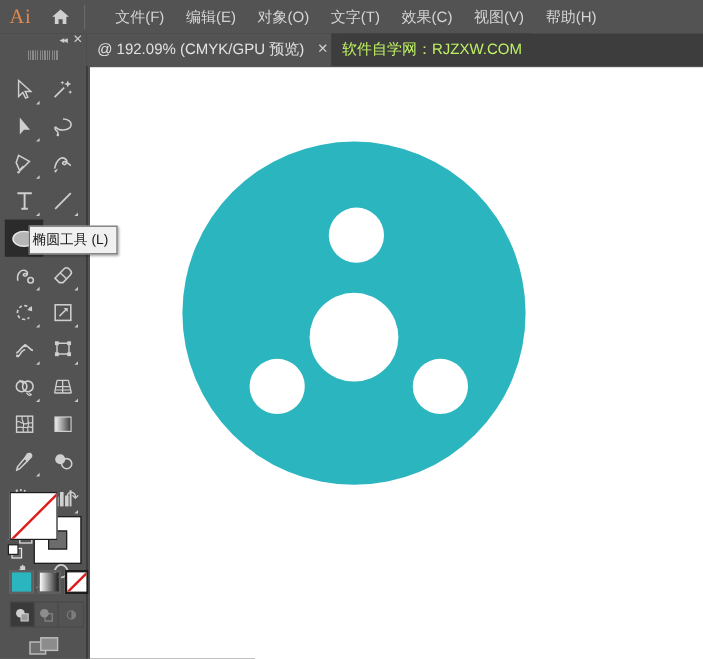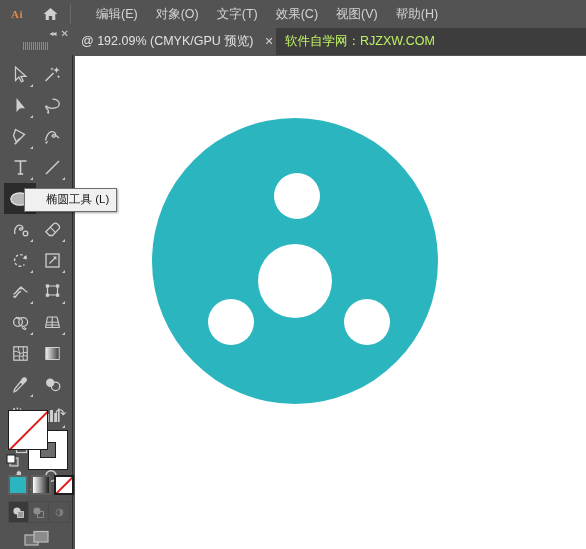--- a/index.html
+++ b/index.html
@@ -12,21 +12,21 @@
   }
   .app{position:relative;width:586px;height:549px;background:#535353;}
 
   
   .menubar{
     position:absolute;left:0;top:0;width:586px;height:28px;
     background:#535353;display:flex;align-items:center;
   }
   .ai-logo{
     width:34px;height:28px;display:flex;align-items:center;justify-content:center;
-    color:#e08a4d;font-size:11px;font-weight:bold;letter-spacing:.5px;
+    color:#e08a4d;font-size:17px;font-weight:normal;letter-spacing:.5px;
     font-family:"Liberation Serif","DejaVu Serif",serif;
   }
   .home-btn{
     width:32px;height:28px;display:flex;align-items:center;justify-content:center;
   }
   .menu-sep{width:1px;height:20px;background:#6a6a6a;margin:0 2px 0 4px;}
   .menu-items{display:flex;align-items:center;margin-left:14px;}
   .menu-item{
     color:#d4d4d4;font-size:12.5px;padding:4px 9px;white-space:nowrap;cursor:default;
   }
@@ -89,21 +89,21 @@
 
   .tool-divider{
     position:absolute;left:6px;width:60px;height:1px;background:#686868;
   }
 
   
   .tooltip{
     position:absolute;left:24px;top:188px;
     background:#f0f0f0;border:1px solid #6d6d6d;
     color:#1a1a1a;font-size:11.5px;
-    padding:3px 7px 4px 21px;white-space:nowrap;
+    padding:3px 7px 4px 2px;white-space:nowrap;
     box-shadow:1px 1px 2px rgba(0,0,0,.35);
     z-index:60;
   }
 
   
   .colorzone{position:absolute;left:0;top:405px;width:72px;height:144px;}
   .fillbox{
     position:absolute;left:8px;top:5px;width:40px;height:40px;
     background:#ffffff;border:1px solid #1d1d1d;box-sizing:border-box;
   }
@@ -169,20 +169,21 @@
 
   <div class="menubar">
     <div class="ai-logo" style="color: rgb(224, 138, 77);">Ai</div>
     <div class="home-btn">
       <svg width="17" height="16" viewBox="0 0 17 16" aria-hidden="true">
         <path d="M8.5 2 L15.5 8 L13.3 8 L13.3 14 L10.2 14 L10.2 10 L6.8 10 L6.8 14 L3.7 14 L3.7 8 L1.5 8 Z" fill="#d0d0d0"></path>
       </svg>
     </div>
     <div class="menu-sep"></div>
     <div class="menu-items">
+      <div class="menu-item">文件(F)</div>
       <div class="menu-item">编辑(E)</div>
       <div class="menu-item">对象(O)</div>
       <div class="menu-item">文字(T)</div>
       <div class="menu-item">效果(C)</div>
       <div class="menu-item">视图(V)</div>
       <div class="menu-item">帮助(H)</div>
     </div>
   </div>
 
   <div class="tabbar"></div>

